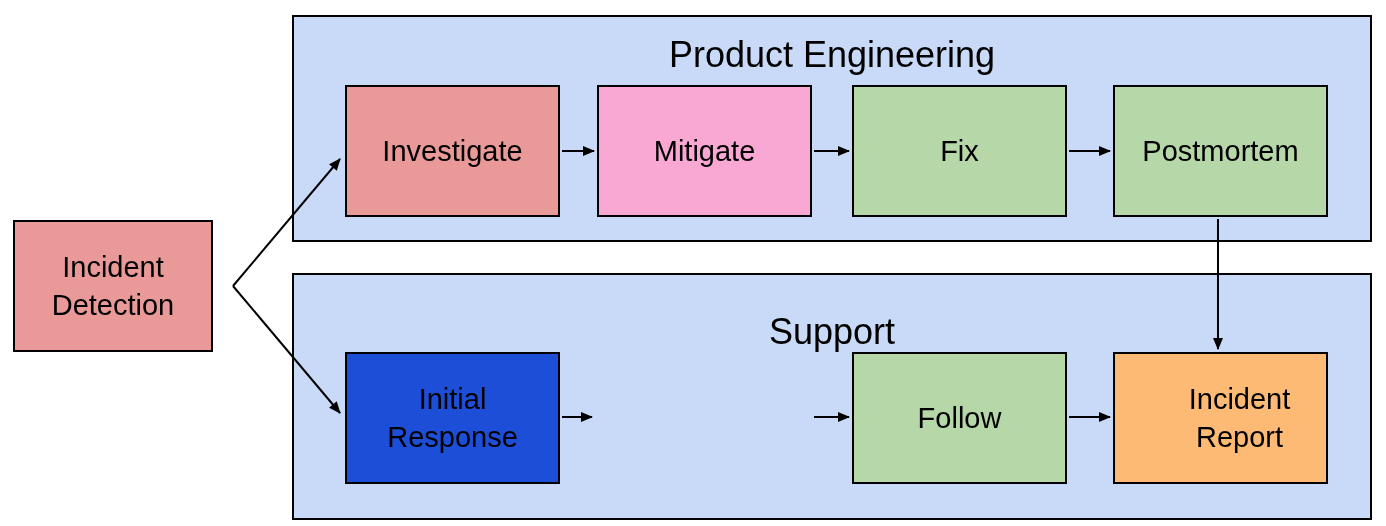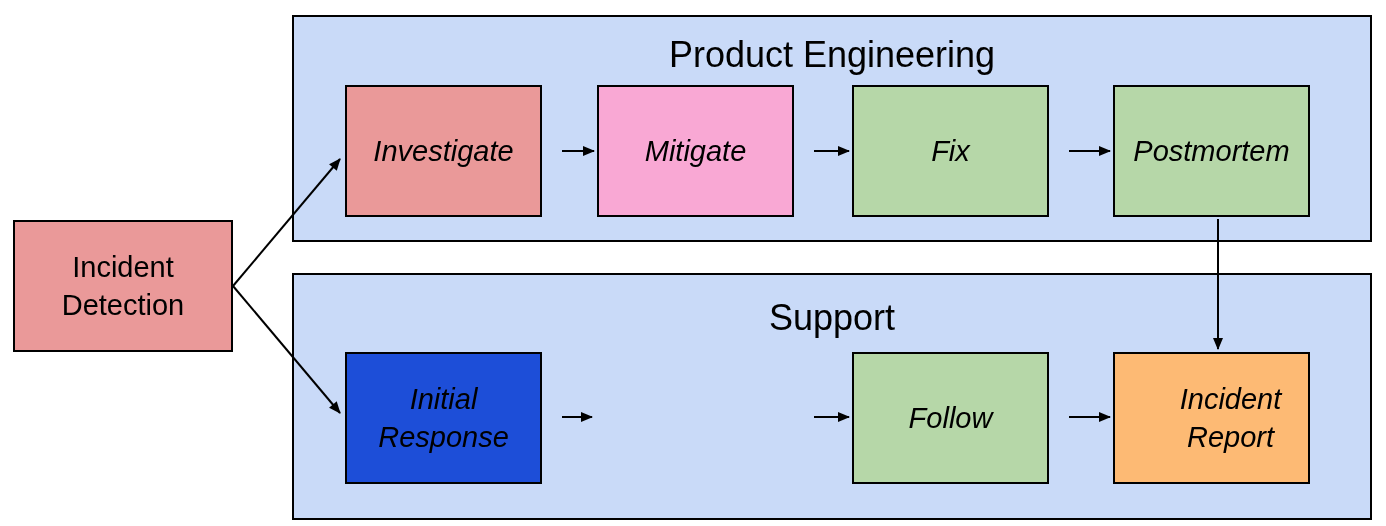--- a/index.html
+++ b/index.html
@@ -23,36 +23,36 @@
   .lane-bottom { left: 292px; top: 273px; width: 1080px; height: 247px; }
   .lane-title {
     position: absolute;
     left: 0; right: 0;
     text-align: center;
     font-size: 36px;
     line-height: 1.2;
     z-index: 2;
   }
   .lane-top    .lane-title { top: 16px; }
-  .lane-bottom .lane-title { top: 21px; }
+  .lane-bottom .lane-title { top: 35px; }
   .node {
     position: absolute;
     border: 2px solid #000000;
     box-sizing: border-box;
     display: flex;
     align-items: center;
     justify-content: center;
     text-align: center;
     font-size: 29px;
     line-height: 1.32;
     padding: 0 10px;
     z-index: 2;
   }
-  .start-node { left: 13px; top: 220px; width: 220px; height: 132px; }
-  .lane .node { top: 68px; width: 197px; height: 132px; font-style: italic; }
+  .start-node { left: 13px; top: 220px; width: 200px; height: 132px; }
+  .lane .node { top: 68px; width: 215px; height: 132px; }
   .lane-bottom .node { top: 77px; }
   .n-col-1 { left: 51px;  }
   .n-col-2 { left: 303px; }
   .lane-bottom .n-col-2 { left: 301px; }
   .n-col-3 { left: 558px; }
   .n-col-4 { left: 819px; width: 210px; }
   .edges-layer {
     position: absolute;
     left: 0; top: 0;
     width: 1386px;

